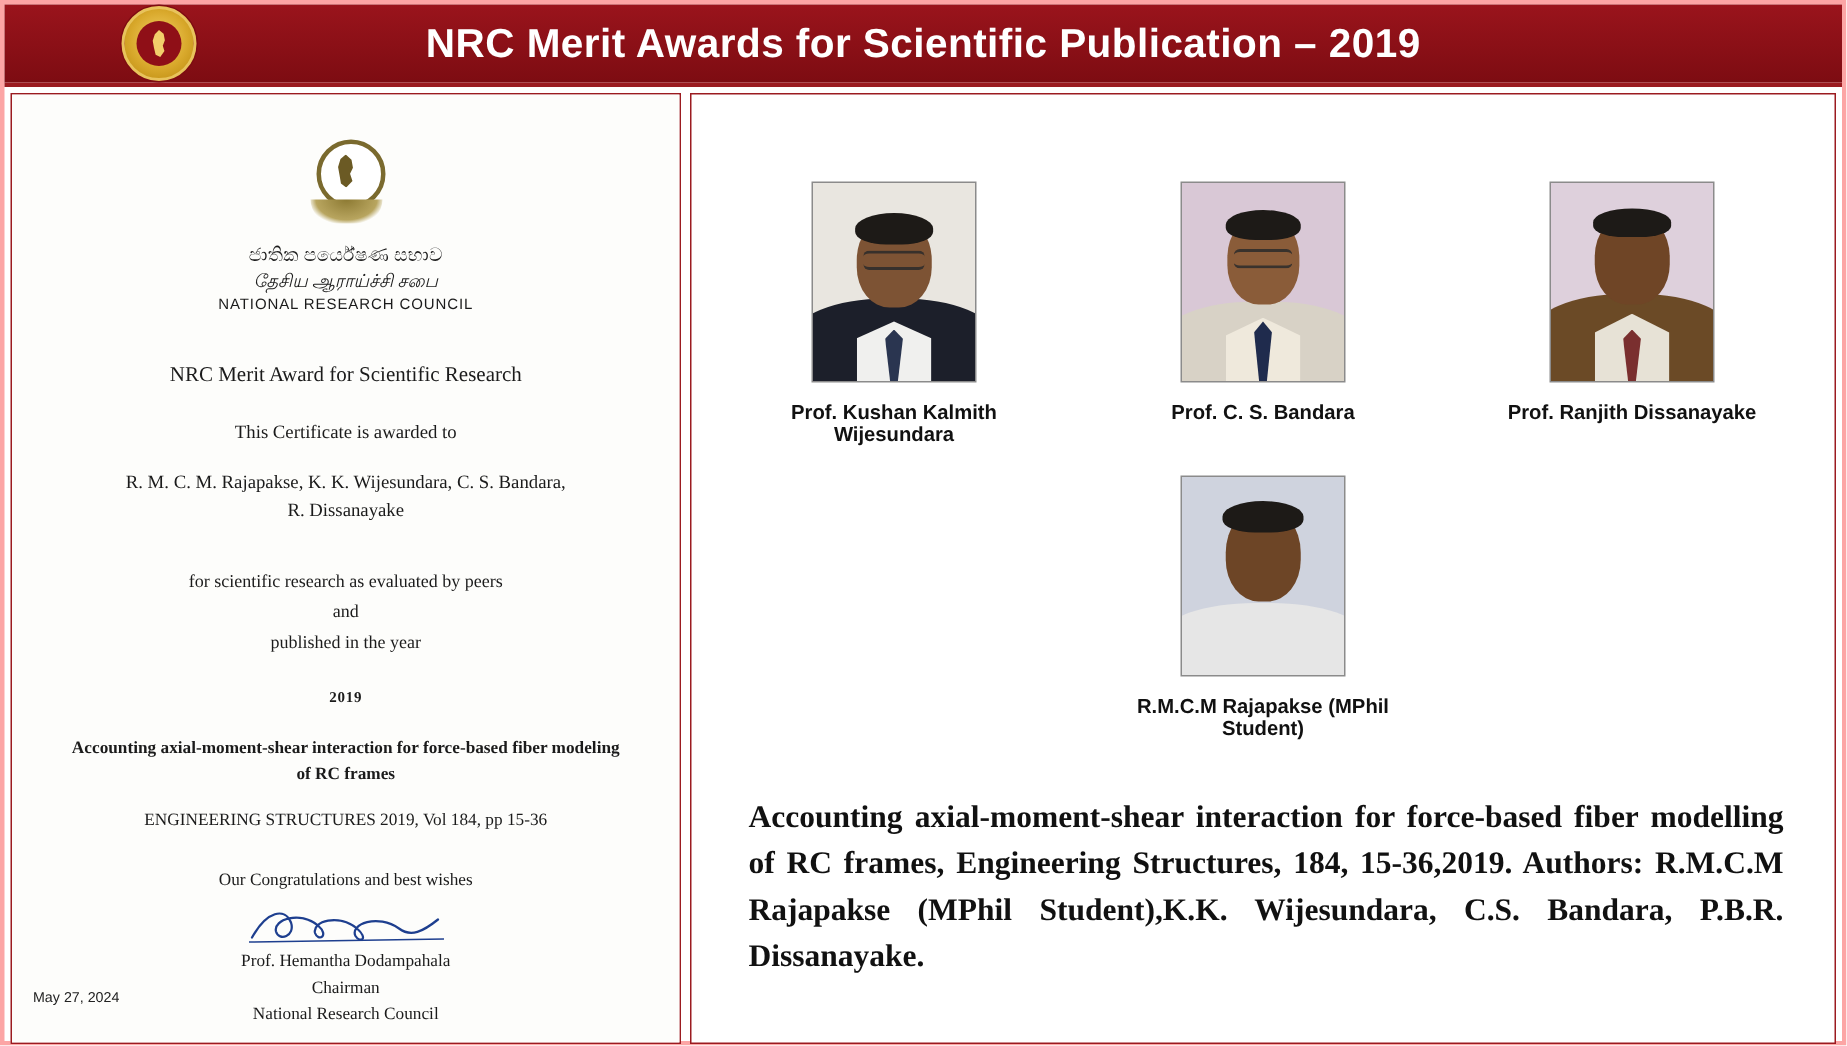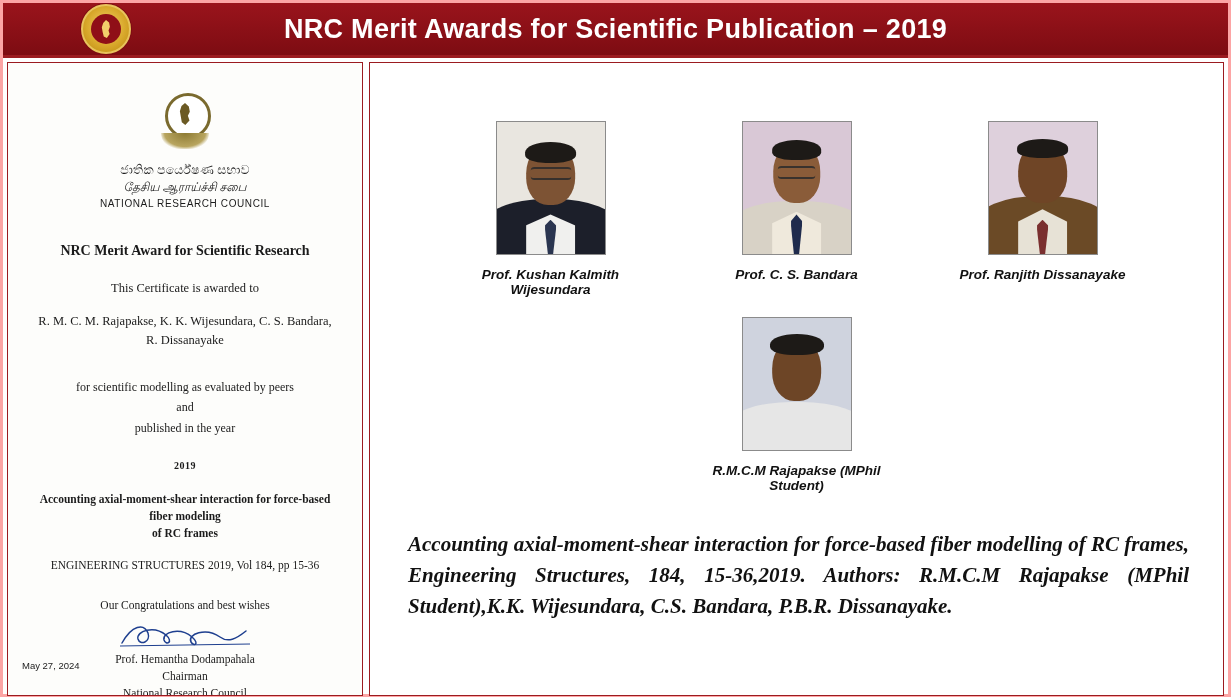--- a/index.html
+++ b/index.html
@@ -80,29 +80,28 @@
     box-sizing: border-box;
     padding: 4px;
     gap: 6px;
   }
   .panel {
     border: 1px solid #9b1b20;
     box-sizing: border-box;
     background: #ffffff;
   }
   .left-panel {
-    width: 356px;
+    width: 447px;
     position: relative;
     overflow: hidden;
   }
   .right-panel {
     flex: 1;
     position: relative;
     overflow: hidden;
-    font-style: italic;
   }
 
   
   .cert {
     position: absolute;
     inset: 0;
     padding: 18px 30px 10px 30px;
     box-sizing: border-box;
     text-align: center;
     color: #1b1b1b;
@@ -153,21 +152,21 @@
     margin-top: 2px;
     font-style: italic;
   }
   .cert-org-en {
     font-size: 10px;
     font-family: "Liberation Sans", sans-serif;
     letter-spacing: 0.6px;
     margin-top: 3px;
   }
   .cert-award-title {
-    font-weight: bold;
+    font-weight: normal;
     font-size: 14px;
     margin-top: 34px;
   }
   .cert-awarded-to {
     font-size: 12.5px;
     margin-top: 22px;
   }
   .cert-names {
     font-size: 12.5px;
     margin-top: 16px;
@@ -341,21 +340,21 @@
 
         <div class="cert-award-title">NRC Merit Award for Scientific Research</div>
         <div class="cert-awarded-to">This Certificate is awarded to</div>
 
         <div class="cert-names">
           <div>R. M. C. M. Rajapakse, K. K. Wijesundara, C. S. Bandara,</div>
           <div>R. Dissanayake</div>
         </div>
 
         <div class="cert-reason">
-          <div>for scientific modelling as evaluated by peers</div>
+          <div>for scientific research as evaluated by peers</div>
           <div>and</div>
           <div>published in the year</div>
         </div>
 
         <div class="cert-year">2019</div>
 
         <div class="cert-paper-title">
           <div>Accounting axial-moment-shear interaction for force-based fiber modeling</div>
           <div>of RC frames</div>
         </div>

